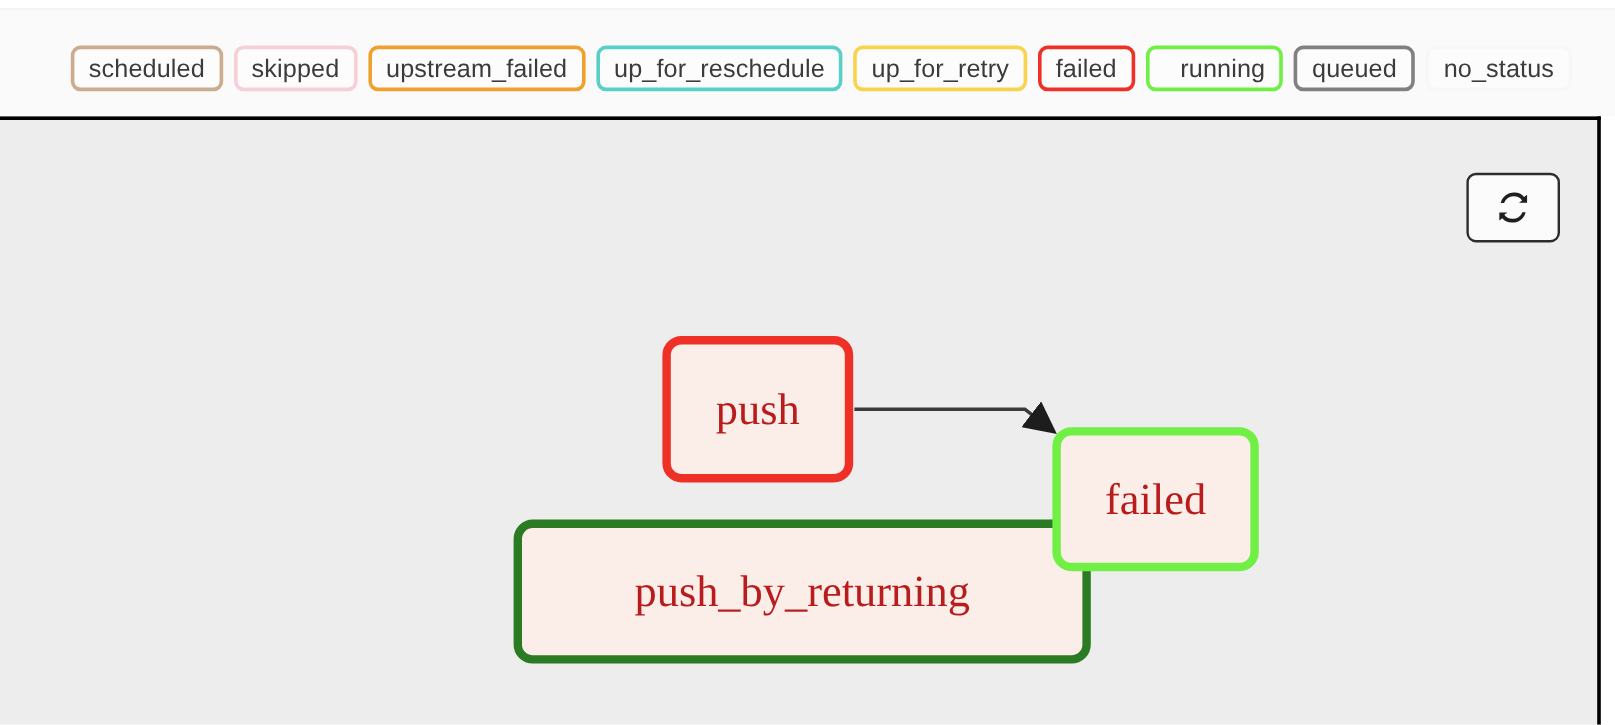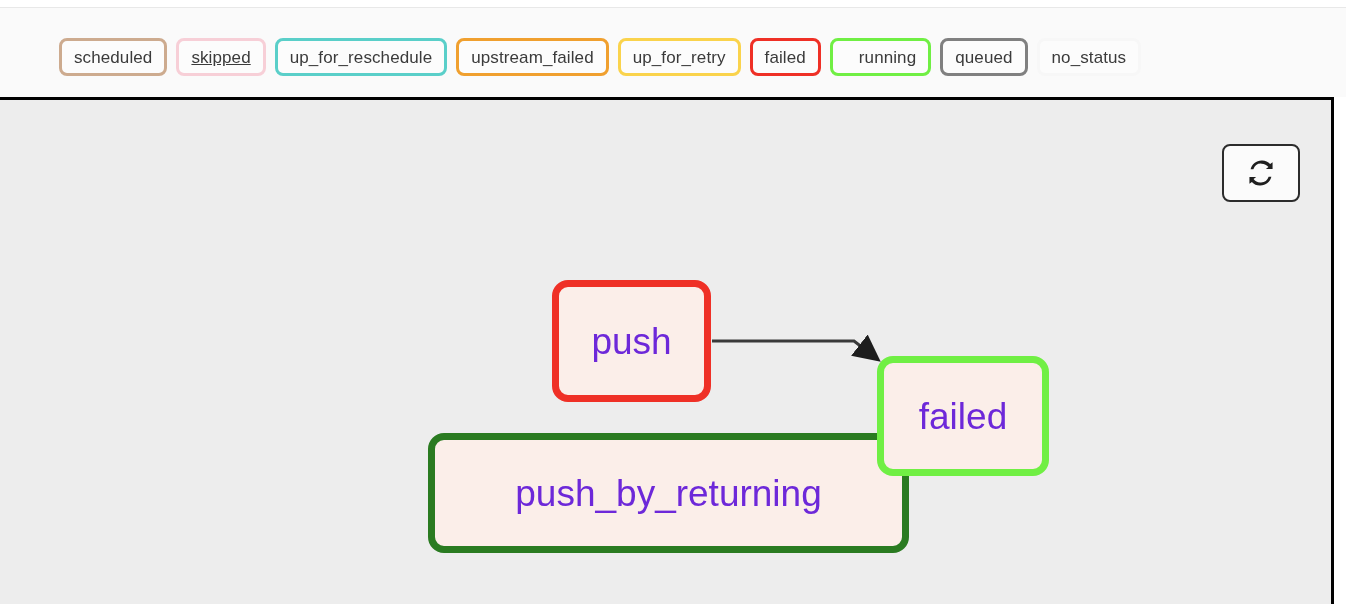--- a/index.html
+++ b/index.html
@@ -50,21 +50,21 @@
     align-items: center;
     justify-content: center;
     height: 38px;
     padding: 0 12px;
     box-sizing: border-box;
     border-style: solid;
     border-width: 3px;
     border-radius: 8px;
     background: #fcfcfc;
     color: #3b3b3b;
-    font-size: 17px;
+    font-size: 21px;
     line-height: 1;
     letter-spacing: 0.1px;
     white-space: nowrap;
     cursor: pointer;
     user-select: none;
   }
 
   
   .graph-canvas {
     position: absolute;
@@ -114,48 +114,49 @@
     border-style: solid;
     border-width: 7px;
     border-radius: 16px;
     display: flex;
     align-items: center;
     justify-content: center;
     cursor: pointer;
   }
   .task-node .label {
     font-size: 37px;
-    color: #6d28d9;
+    color: #b91c1c;
     line-height: 1;
     white-space: nowrap;
     user-select: none;
+    font-family: Liberation Serif, serif;
   }
 </style>
 </head>
 <body>
 
 <div class="top-rule"></div>
 
 <div class="legend-bar">
   <div class="legend-strip">
 
     <div class="legend-item" style="border-color: rgb(205, 171, 143);">
       <span>scheduled</span>
     </div>
 
-    <div class="legend-item" style="border-color: rgb(247, 207, 215); text-decoration: underline;">
+    <div class="legend-item" style="border-color: rgb(247, 207, 215);">
       <span>skipped</span>
+    </div>
+
+    <div class="legend-item" style="border-color: rgb(240, 160, 47);">
+      <span>upstream_failed</span>
     </div>
 
     <div class="legend-item" style="border-color: rgb(90, 207, 201);">
       <span>up_for_reschedule</span>
-    </div>
-
-    <div class="legend-item" style="border-color: rgb(240, 160, 47);">
-      <span>upstream_failed</span>
     </div>
 
     <div class="legend-item" style="border-color: rgb(250, 211, 76); text-align: center;">
       <span>up_for_retry</span>
     </div>
 
     <div class="legend-item" style="border-color: rgb(239, 48, 38);">
       <span>failed</span>
     </div>
 

